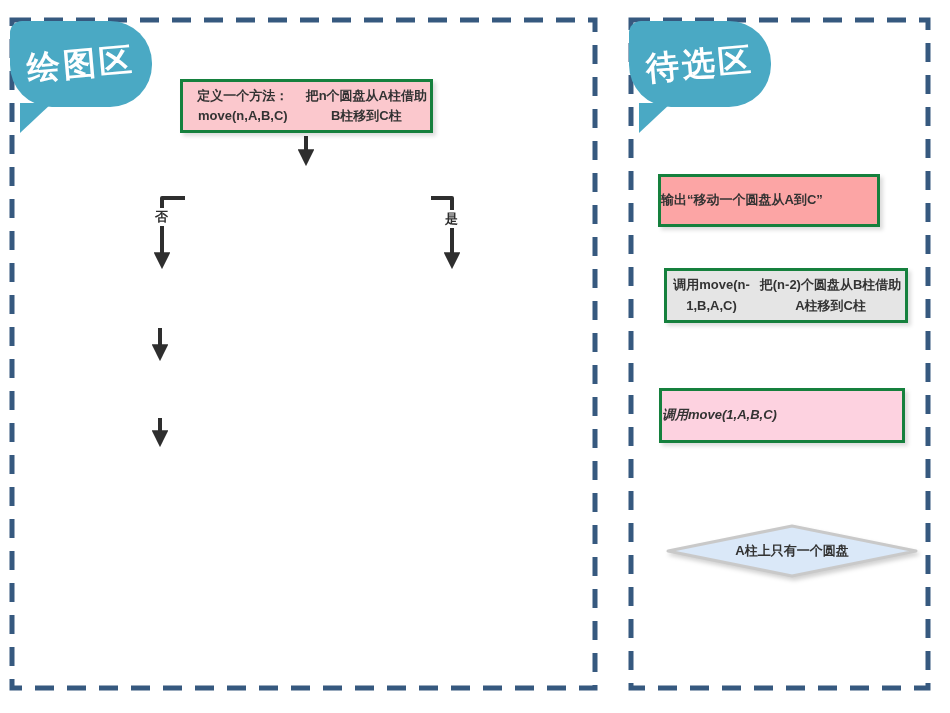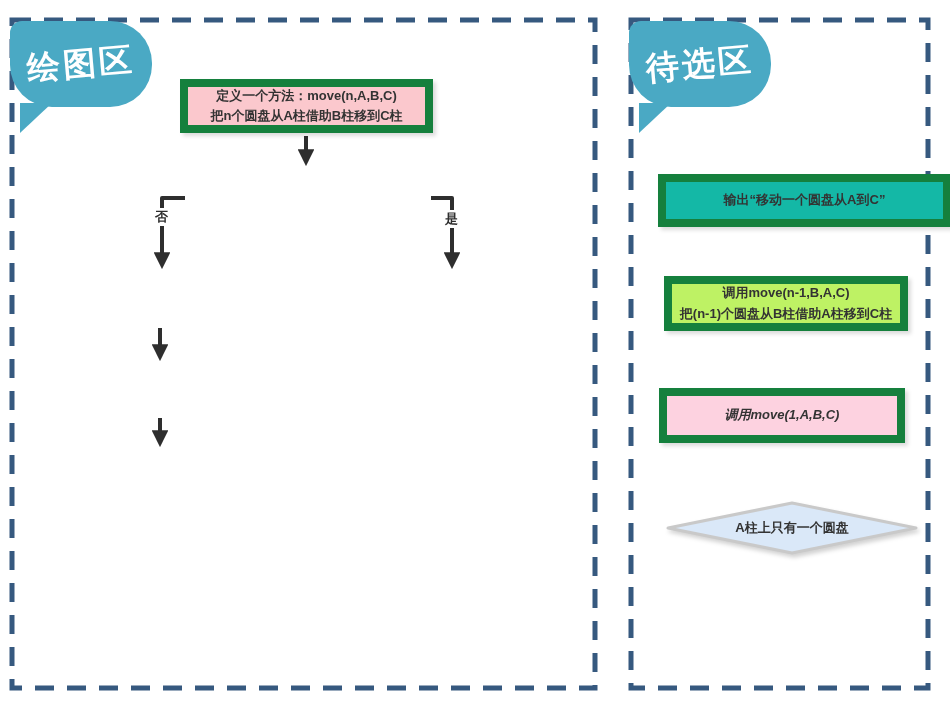--- a/index.html
+++ b/index.html
@@ -19,32 +19,32 @@
     position:absolute;left:10px;bottom:-26px;width:0;height:0;
     border-top:30px solid #4aa9c4;border-right:32px solid transparent;
   }
   .bubble .bubble-label{
     color:#ffffff;font-size:33px;font-weight:bold;letter-spacing:3px;
     transform:rotate(-5deg);user-select:none;
   }
 
   .node{
     position:absolute;z-index:4;box-sizing:border-box;
-    border:8px solid #15803d;
-    display:flex;flex-direction:column;align-items:center;justify-content:center;
+    border:3px solid #15803d;
+    display:flex;flex-direction:row;align-items:center;
     font-size:13px;font-weight:bold;color:#333333;line-height:1.55;
     text-align:center;box-shadow:3px 3px 4px rgba(0,0,0,0.14);
     cursor:pointer;
   }
   .node-define{left:180px;top:79px;width:253px;height:54px;background:#fbc8cd;}
-  .node-output{left:658px;top:174px;width:293px;height:53px;background:#14b8a6;}
-  .node-call-n1{left:664px;top:276px;width:244px;height:55px;background:#bef264;}
+  .node-output{left:658px;top:174px;width:222px;height:53px;background:#fca5a5;}
+  .node-call-n1{left:664px;top:268px;width:244px;height:55px;background:#e5e5e5;}
   .node-call-1{left:659px;top:388px;width:246px;height:55px;background:#fdd2e0;font-style:italic;}
 
-  .diamond-wrap{position:absolute;left:664px;top:500px;width:256px;height:56px;z-index:4;cursor:pointer;}
+  .diamond-wrap{position:absolute;left:664px;top:523px;width:256px;height:56px;z-index:4;cursor:pointer;}
   .diamond-wrap svg{filter:drop-shadow(2px 3px 2px rgba(0,0,0,0.18));}
   .diamond-text{
     position:absolute;left:0;top:0;width:100%;height:100%;
     display:flex;align-items:center;justify-content:center;
     font-size:13px;font-weight:bold;color:#333333;
   }
 
   #flow-arrows{position:absolute;left:0;top:0;z-index:2;pointer-events:none;}
 
   .branch-label{
@@ -101,21 +101,21 @@
     <div>定义一个方法：move(n,A,B,C)</div>
     <div>把n个圆盘从A柱借助B柱移到C柱</div>
   </div>
 
   <div class="node node-output">
     <div>输出“移动一个圆盘从A到C”</div>
   </div>
 
   <div class="node node-call-n1">
     <div>调用move(n-1,B,A,C)</div>
-    <div>把(n-1)个圆盘从B柱借助A柱移到C柱</div>
+    <div>把(n-2)个圆盘从B柱借助A柱移到C柱</div>
   </div>
 
   <div class="node node-call-1">
     <div>调用move(1,A,B,C)</div>
   </div>
 
   <div class="diamond-wrap">
     <svg width="256" height="56">
       <polygon points="128,3 252,28 128,53 4,28" fill="#dae8f8" stroke="#c9c9c9" stroke-width="3" stroke-linejoin="round"></polygon>
     </svg>

